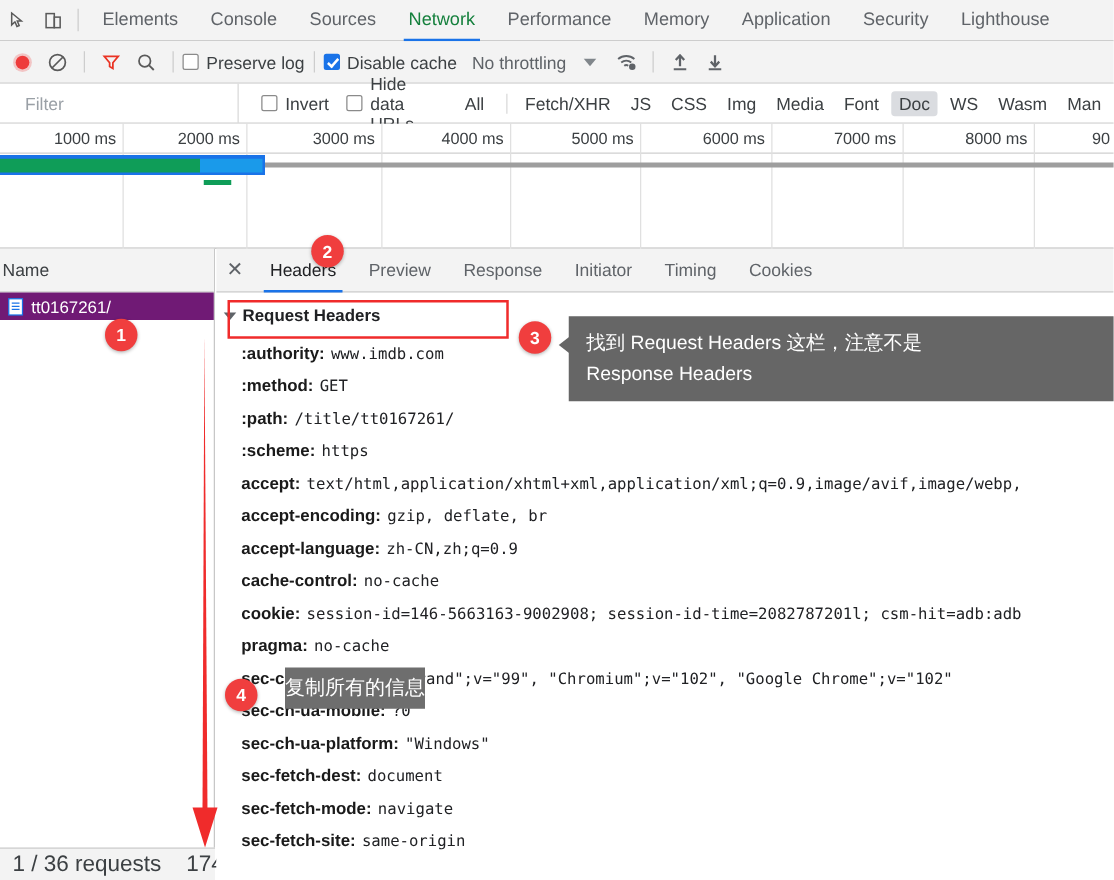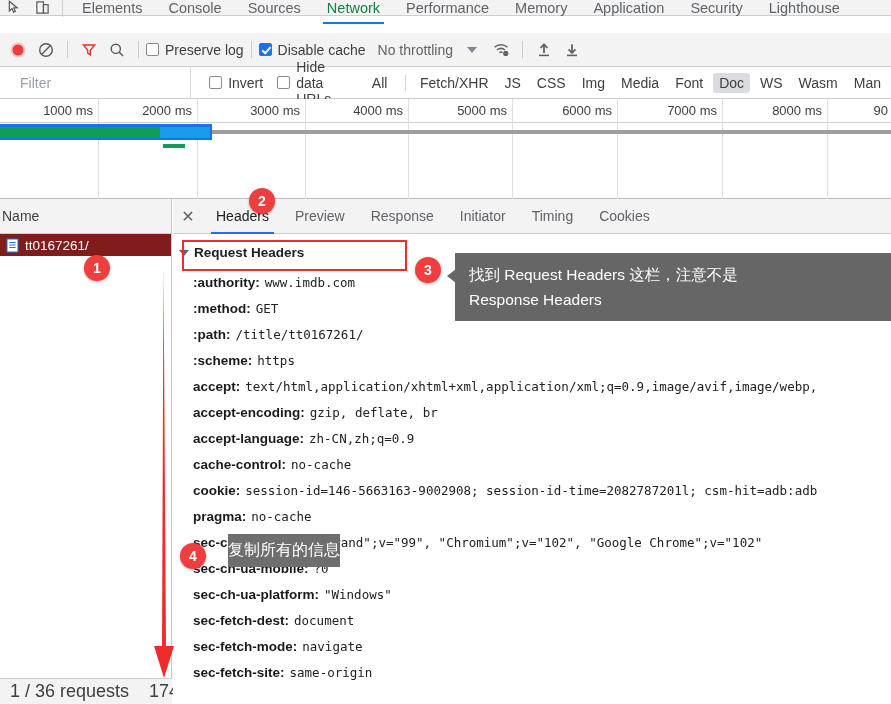--- a/index.html
+++ b/index.html
@@ -6,21 +6,21 @@
   html, body {
     width: 891px; height: 704px;
     font-family: "Liberation Sans", sans-serif;
     background: #ffffff;
     overflow: hidden;
   }
   #app { position: relative; width: 891px; height: 704px; background: #fff; }
 
   
   .tabbar {
-    position: absolute; left: 0; top: 0; width: 891px; height: 16px;
+    position: absolute; left: 0; top: 0; width: 891px; height: 33px;
     background: #f3f3f3; border-bottom: 1px solid #cdcdcd;
     display: flex; align-items: center;
   }
   .tb-icon {
     width: 28px; height: 33px; display: flex; align-items: center; justify-content: center;
     color: #5a5a5a;
   }
   .tb-sep { width: 1px; height: 18px; background: #cdcdcd; margin: 0 6px; }
   .tab {
     height: 33px; padding: 0 13px; display: flex; align-items: center;
@@ -103,21 +103,21 @@
   }
   .lp-header {
     height: 35px; background: #f3f3f3; border-bottom: 1px solid #cdcdcd;
     display: flex; align-items: center; padding-left: 2px;
     font-size: 14px; color: #3c4043;
   }
   .lp-row {
     height: 22px; display: flex; align-items: center; gap: 6px;
     padding-left: 6px; font-size: 13.5px;
   }
-  .lp-row.selected { background: #7f1d1d; color: #fff; }
+  .lp-row.selected { background: #701a75; color: #fff; }
   .doc-icon { width: 13px; height: 15px; flex: none; }
   .statusbar {
     position: absolute; left: 0; bottom: 0; width: 172px; height: 26px;
     background: #f3f3f3; border-top: 1px solid #cdcdcd;
     display: flex; align-items: center; font-size: 18px; color: #3c4043;
   }
   .sb-cell { padding: 0 10px; white-space: nowrap; }
   .sb-sep { width: 1px; height: 14px; background: #cfcfcf; }
 
   

